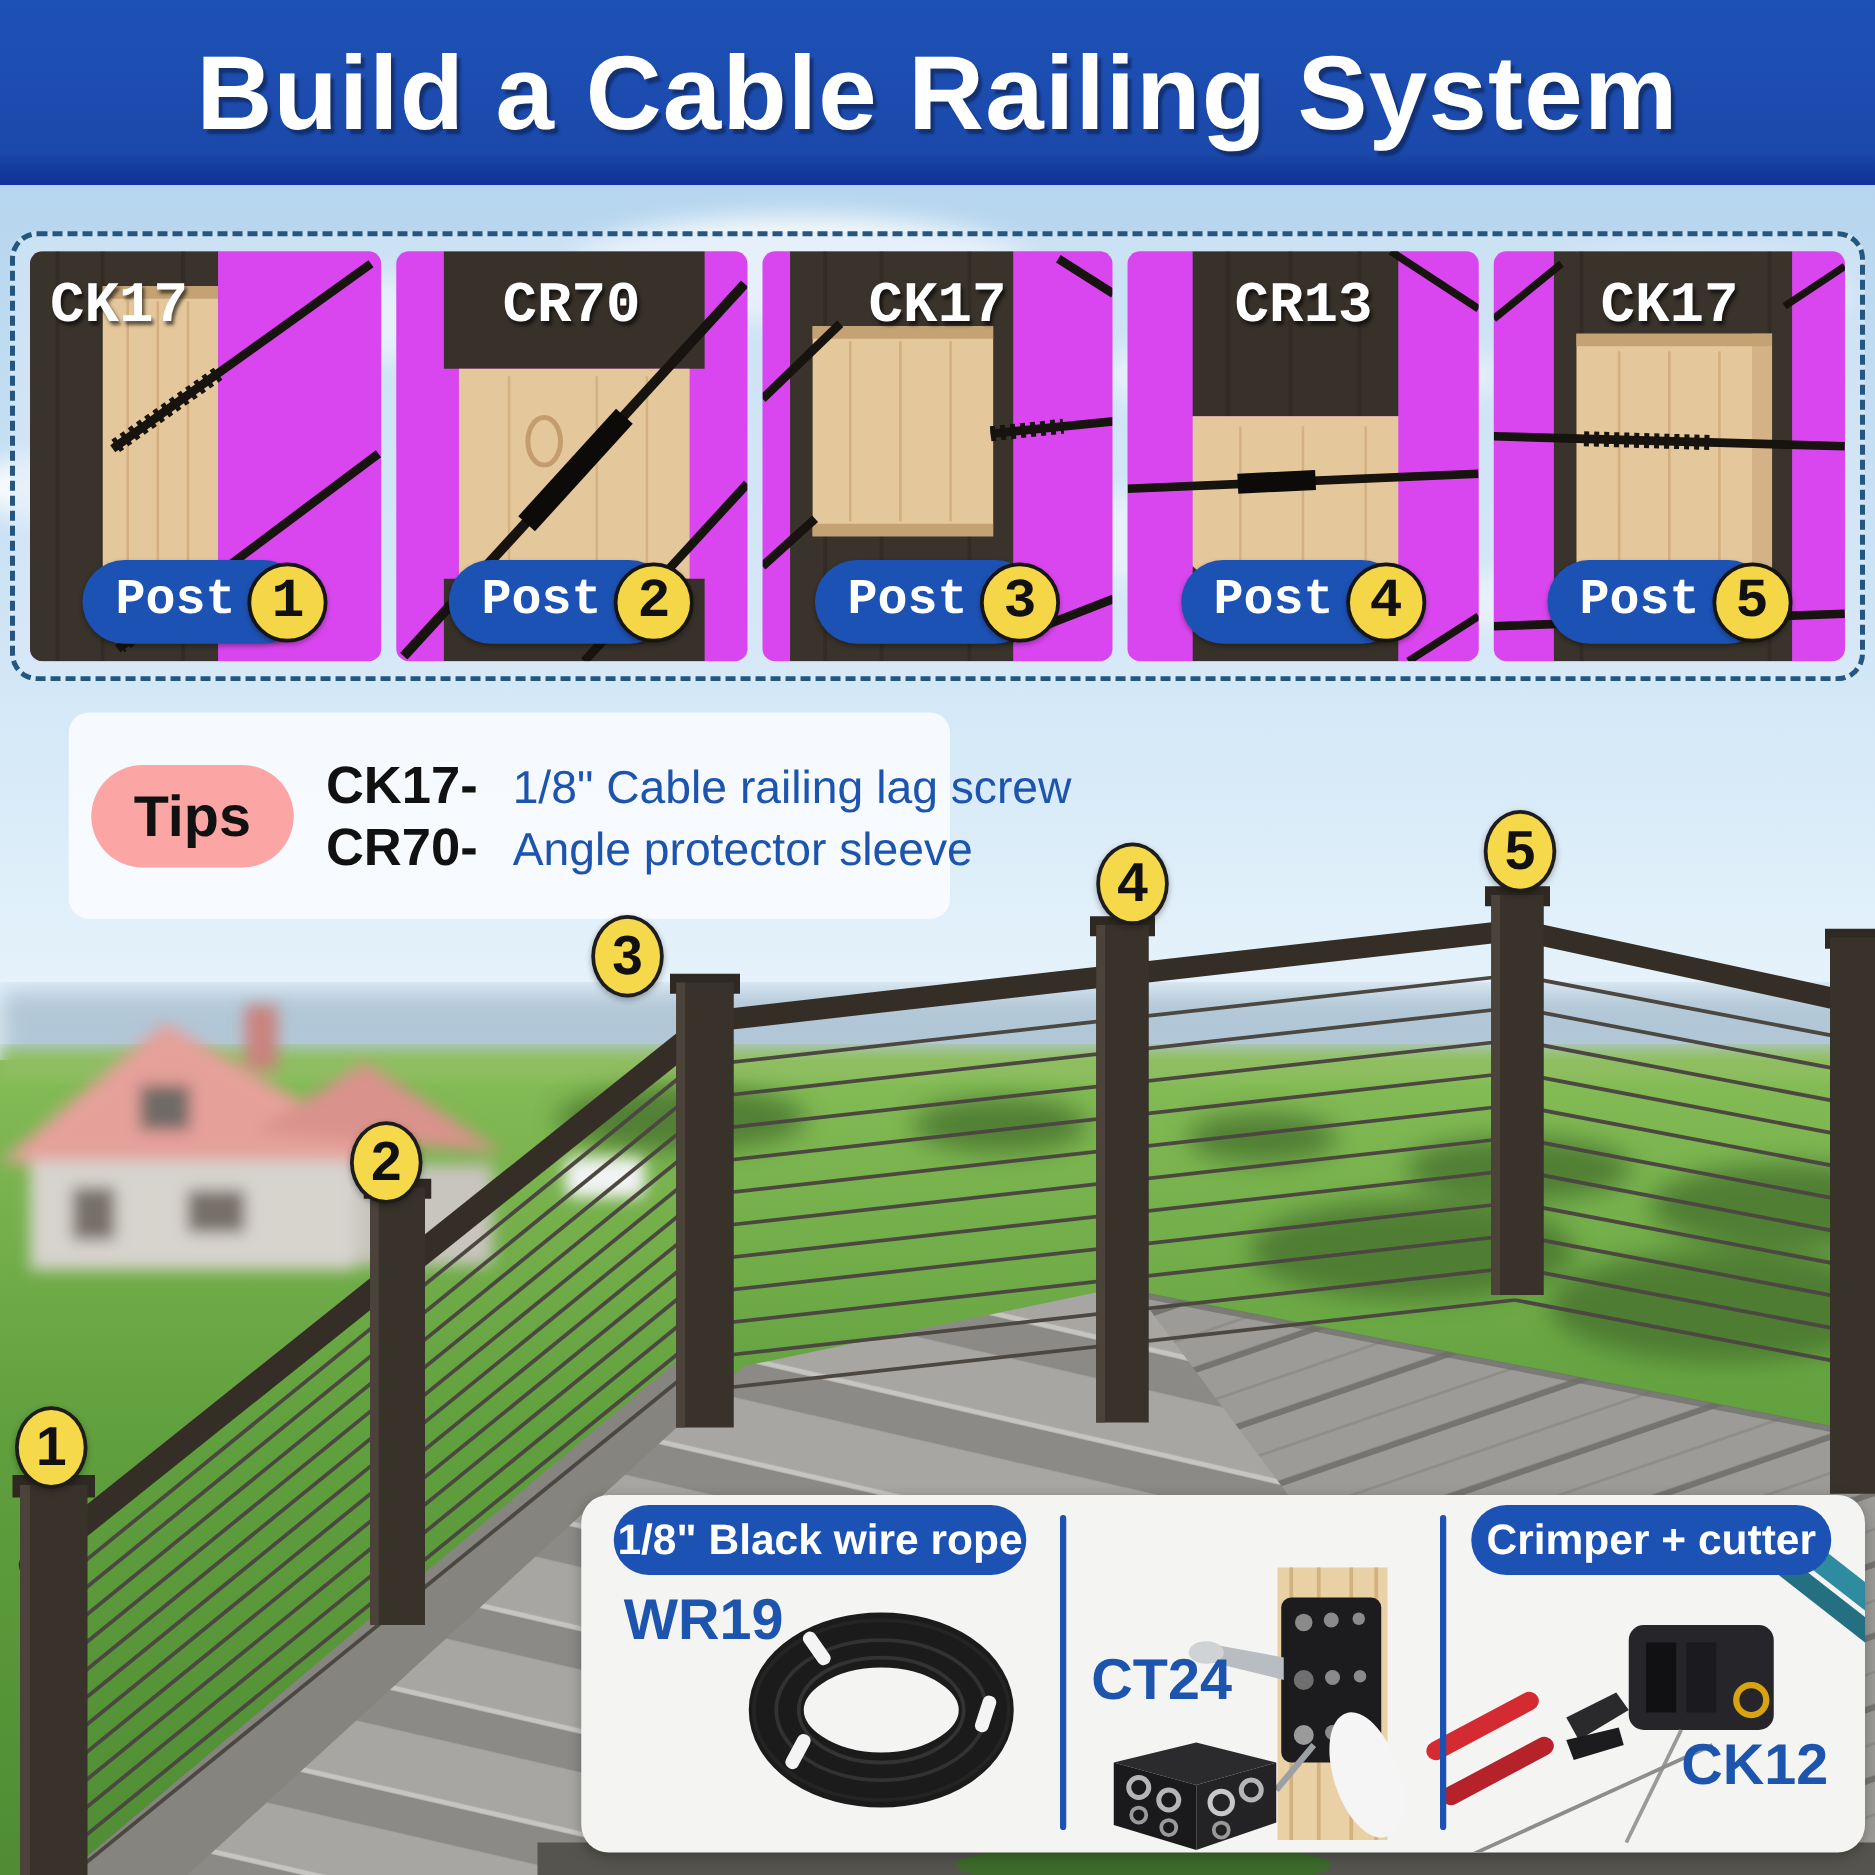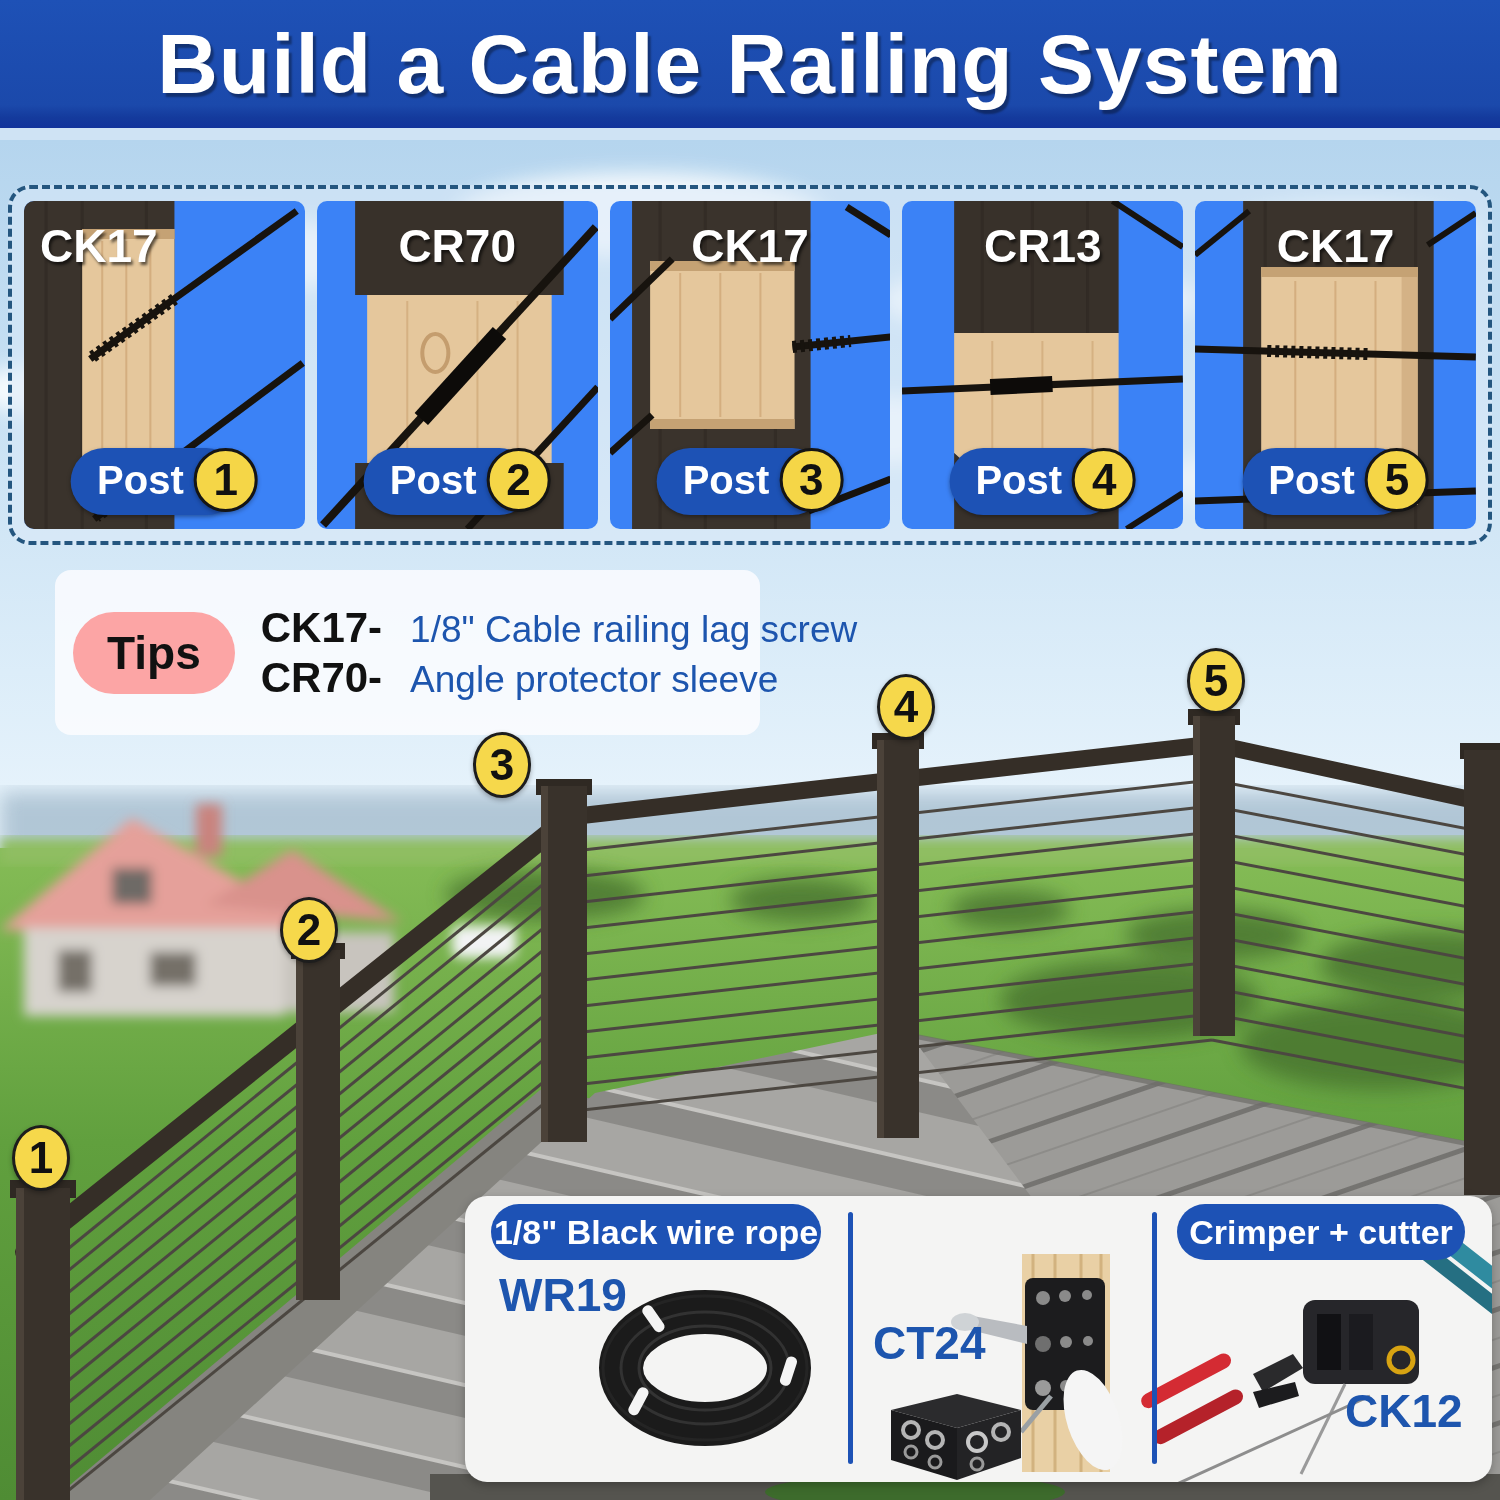--- a/index.html
+++ b/index.html
@@ -4,37 +4,37 @@
 <style>
   html,body{margin:0;padding:0;}
   body{font-family:"Liberation Sans",sans-serif;background:#dceaf6;}
   .stage{position:relative;width:1500px;height:1500px;overflow:hidden;background:#cfe3f4;}
   .stage *{box-sizing:border-box;}
 
   
   .scene{position:absolute;left:0;top:0;width:1500px;height:1500px;z-index:0;}
 
   
-  .banner{position:absolute;left:0;top:0;width:1500px;height:128px;z-index:6;
+  .banner{position:absolute;left:0;top:0;width:1500px;height:148px;z-index:6;
     background:linear-gradient(#1e51b6 0%,#1b49ab 82%,#143a9c 92%,#12339b 100%);
     display:flex;align-items:center;justify-content:center;}
   .banner h1{margin:0;color:#ffffff;font-size:84px;font-weight:bold;letter-spacing:1px;
     text-shadow:3px 4px 2px rgba(0,0,0,.35);}
 
   
   .posts-strip{position:absolute;left:8px;top:185px;width:1484px;height:360px;z-index:4;
     border:4px dashed #24567f;border-radius:22px;background:rgba(219,234,248,.55);
     display:flex;gap:12px;padding:12px;}
-  .post-panel{position:relative;flex:1;background:#3b82f6;border-radius:10px;overflow:hidden;}
+  .post-panel{position:relative;flex:1;background:#d946ef;border-radius:10px;overflow:hidden;font-family:Liberation Mono, monospace;}
   .post-panel svg.wood{position:absolute;inset:0;width:100%;height:100%;}
   .post-code{position:absolute;top:18px;left:50%;transform:translateX(-50%);
     color:#fff;font-size:46px;font-weight:bold;text-shadow:2px 3px 3px rgba(0,0,0,.6);white-space:nowrap;}
   .post-panel.first .post-code{left:16px;transform:none;}
   .post-badge{position:absolute;bottom:14px;left:50%;transform:translateX(-50%);
-    display:flex;}
+    display:flex;align-items:center;}
   .badge-pill{background:#1d52b5;color:#fff;font-size:40px;font-weight:bold;
     border-radius:999px;padding:10px 56px 12px 26px;box-shadow:0 2px 4px rgba(0,0,0,.35);white-space:nowrap;}
   .badge-num{width:64px;height:64px;border-radius:50%;background:#f5d647;border:3px solid #151515;
     margin-left:-46px;display:flex;align-items:center;justify-content:center;
     font-size:44px;font-weight:bold;color:#111;box-shadow:0 2px 4px rgba(0,0,0,.3);}
 
   
   .tips-box{position:absolute;left:55px;top:570px;width:705px;height:165px;z-index:4;
     background:rgba(252,253,255,.82);border-radius:16px;display:flex;align-items:center;
     padding:10px 18px;}

